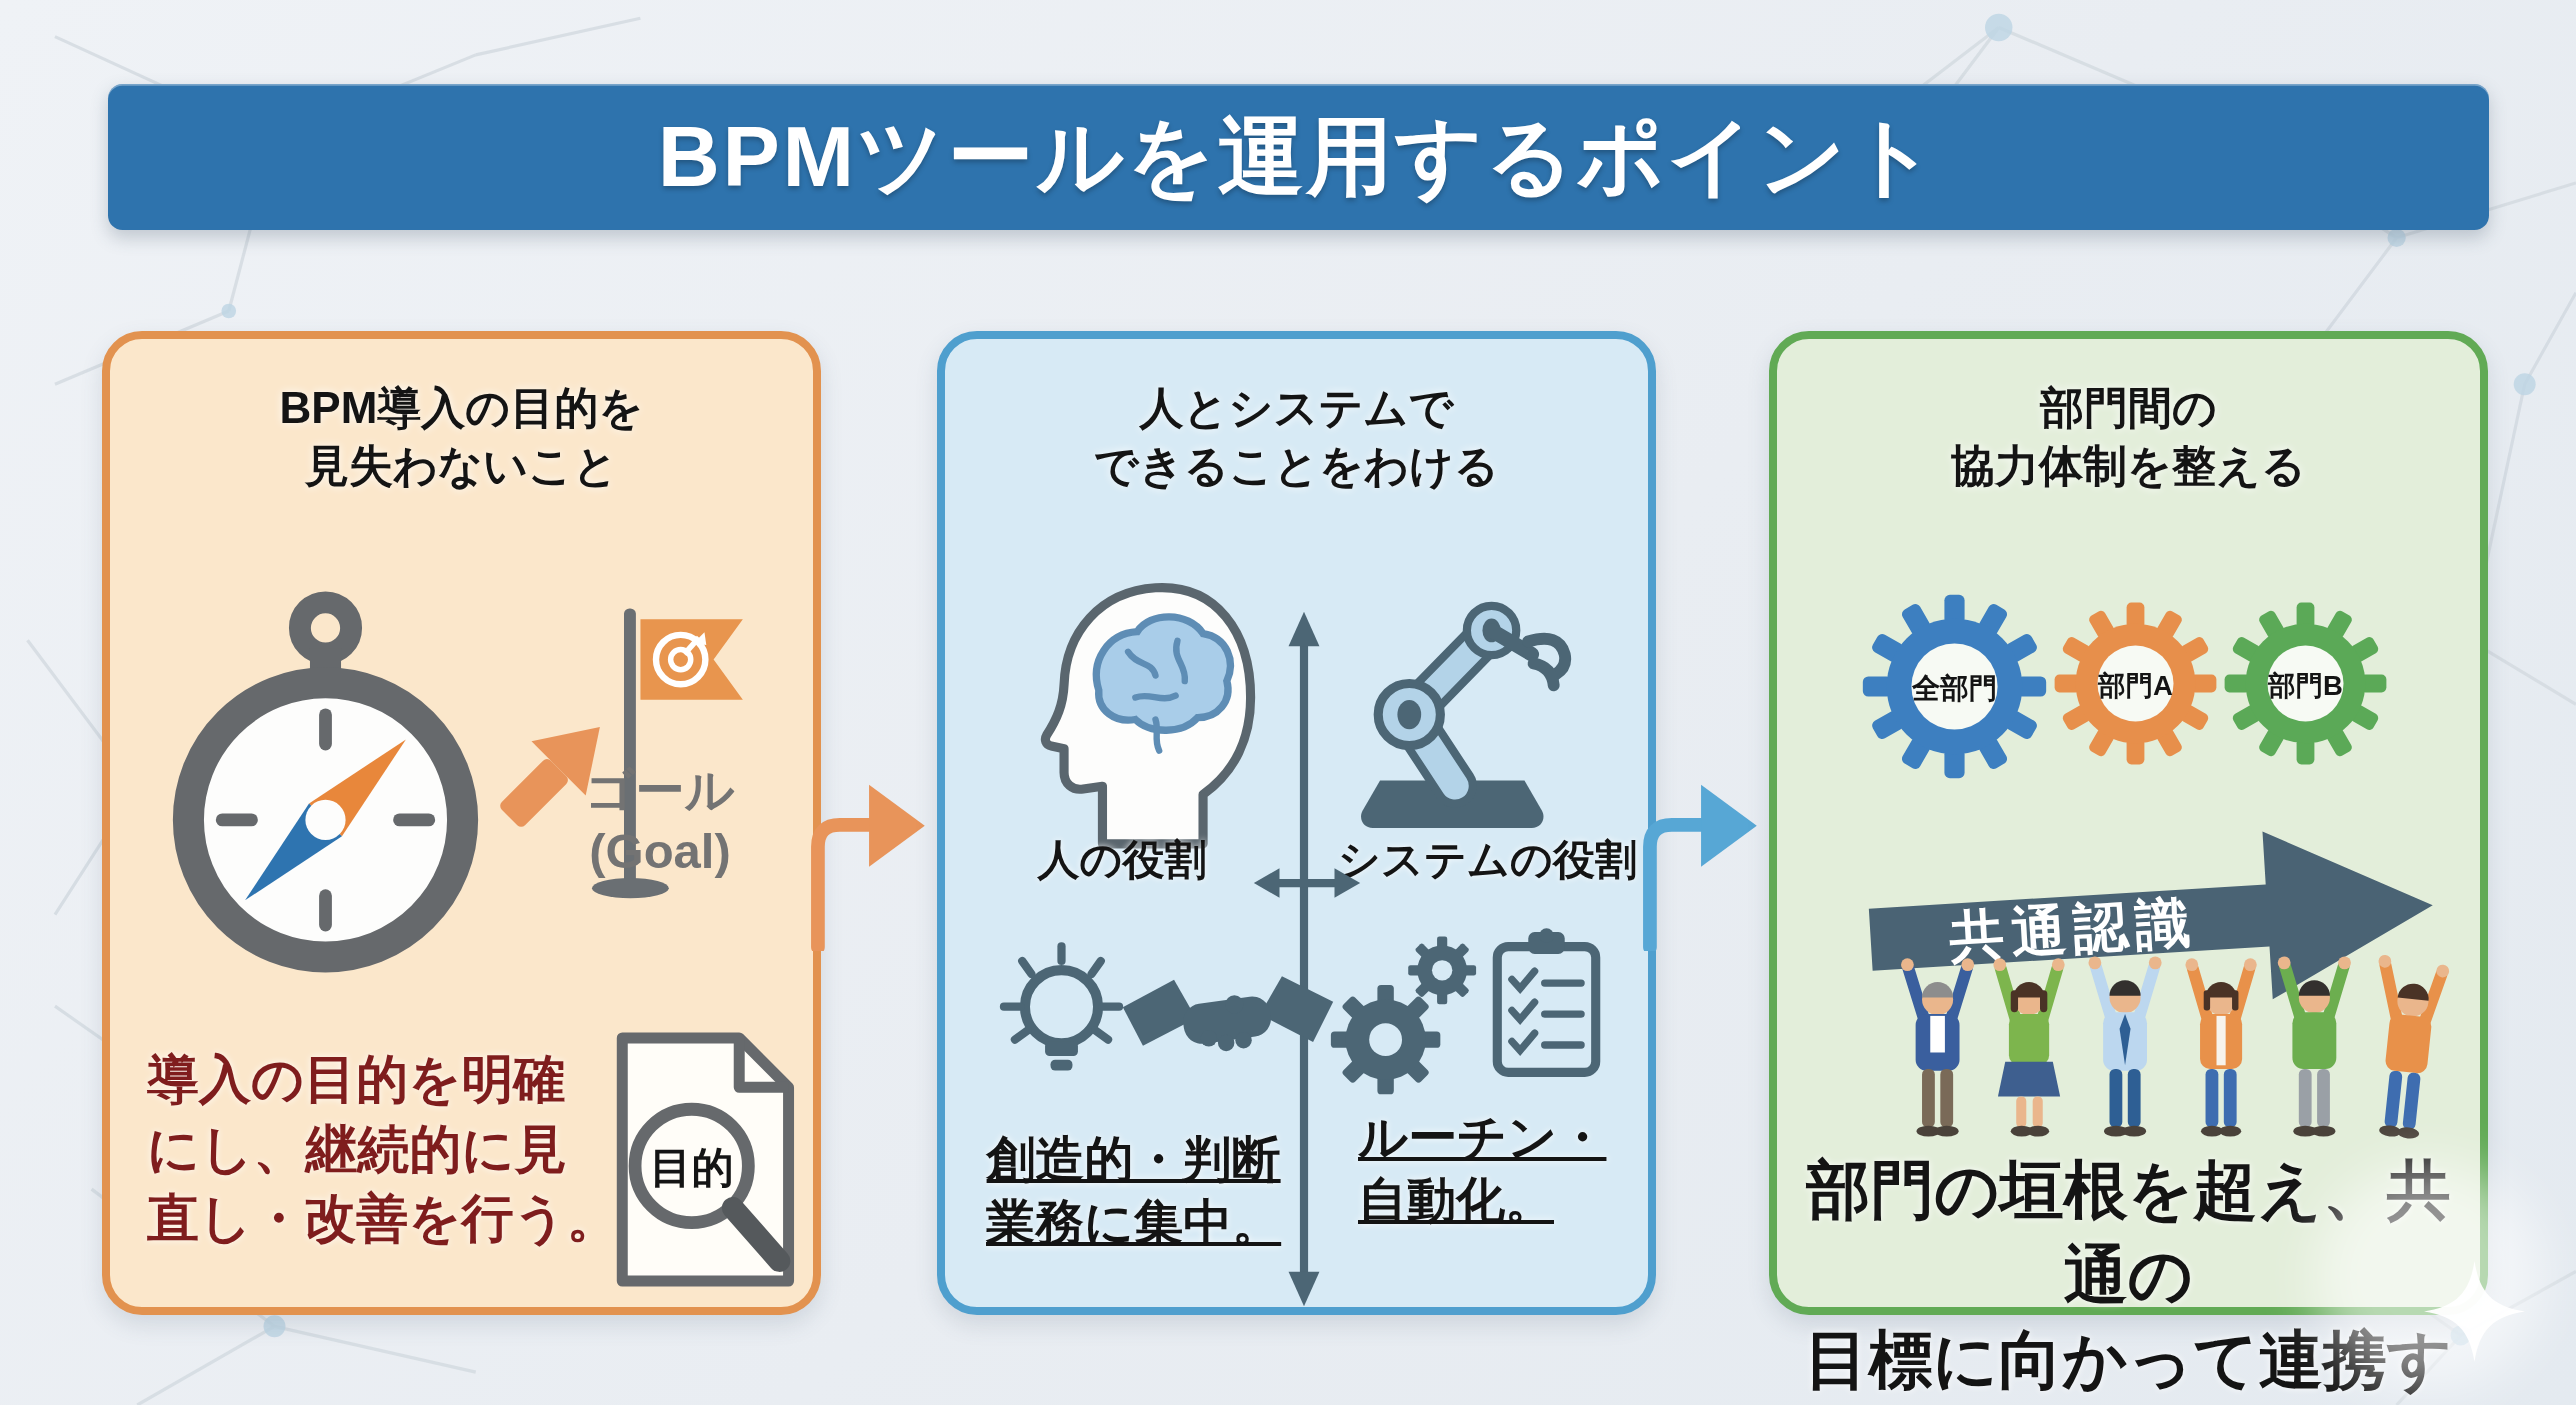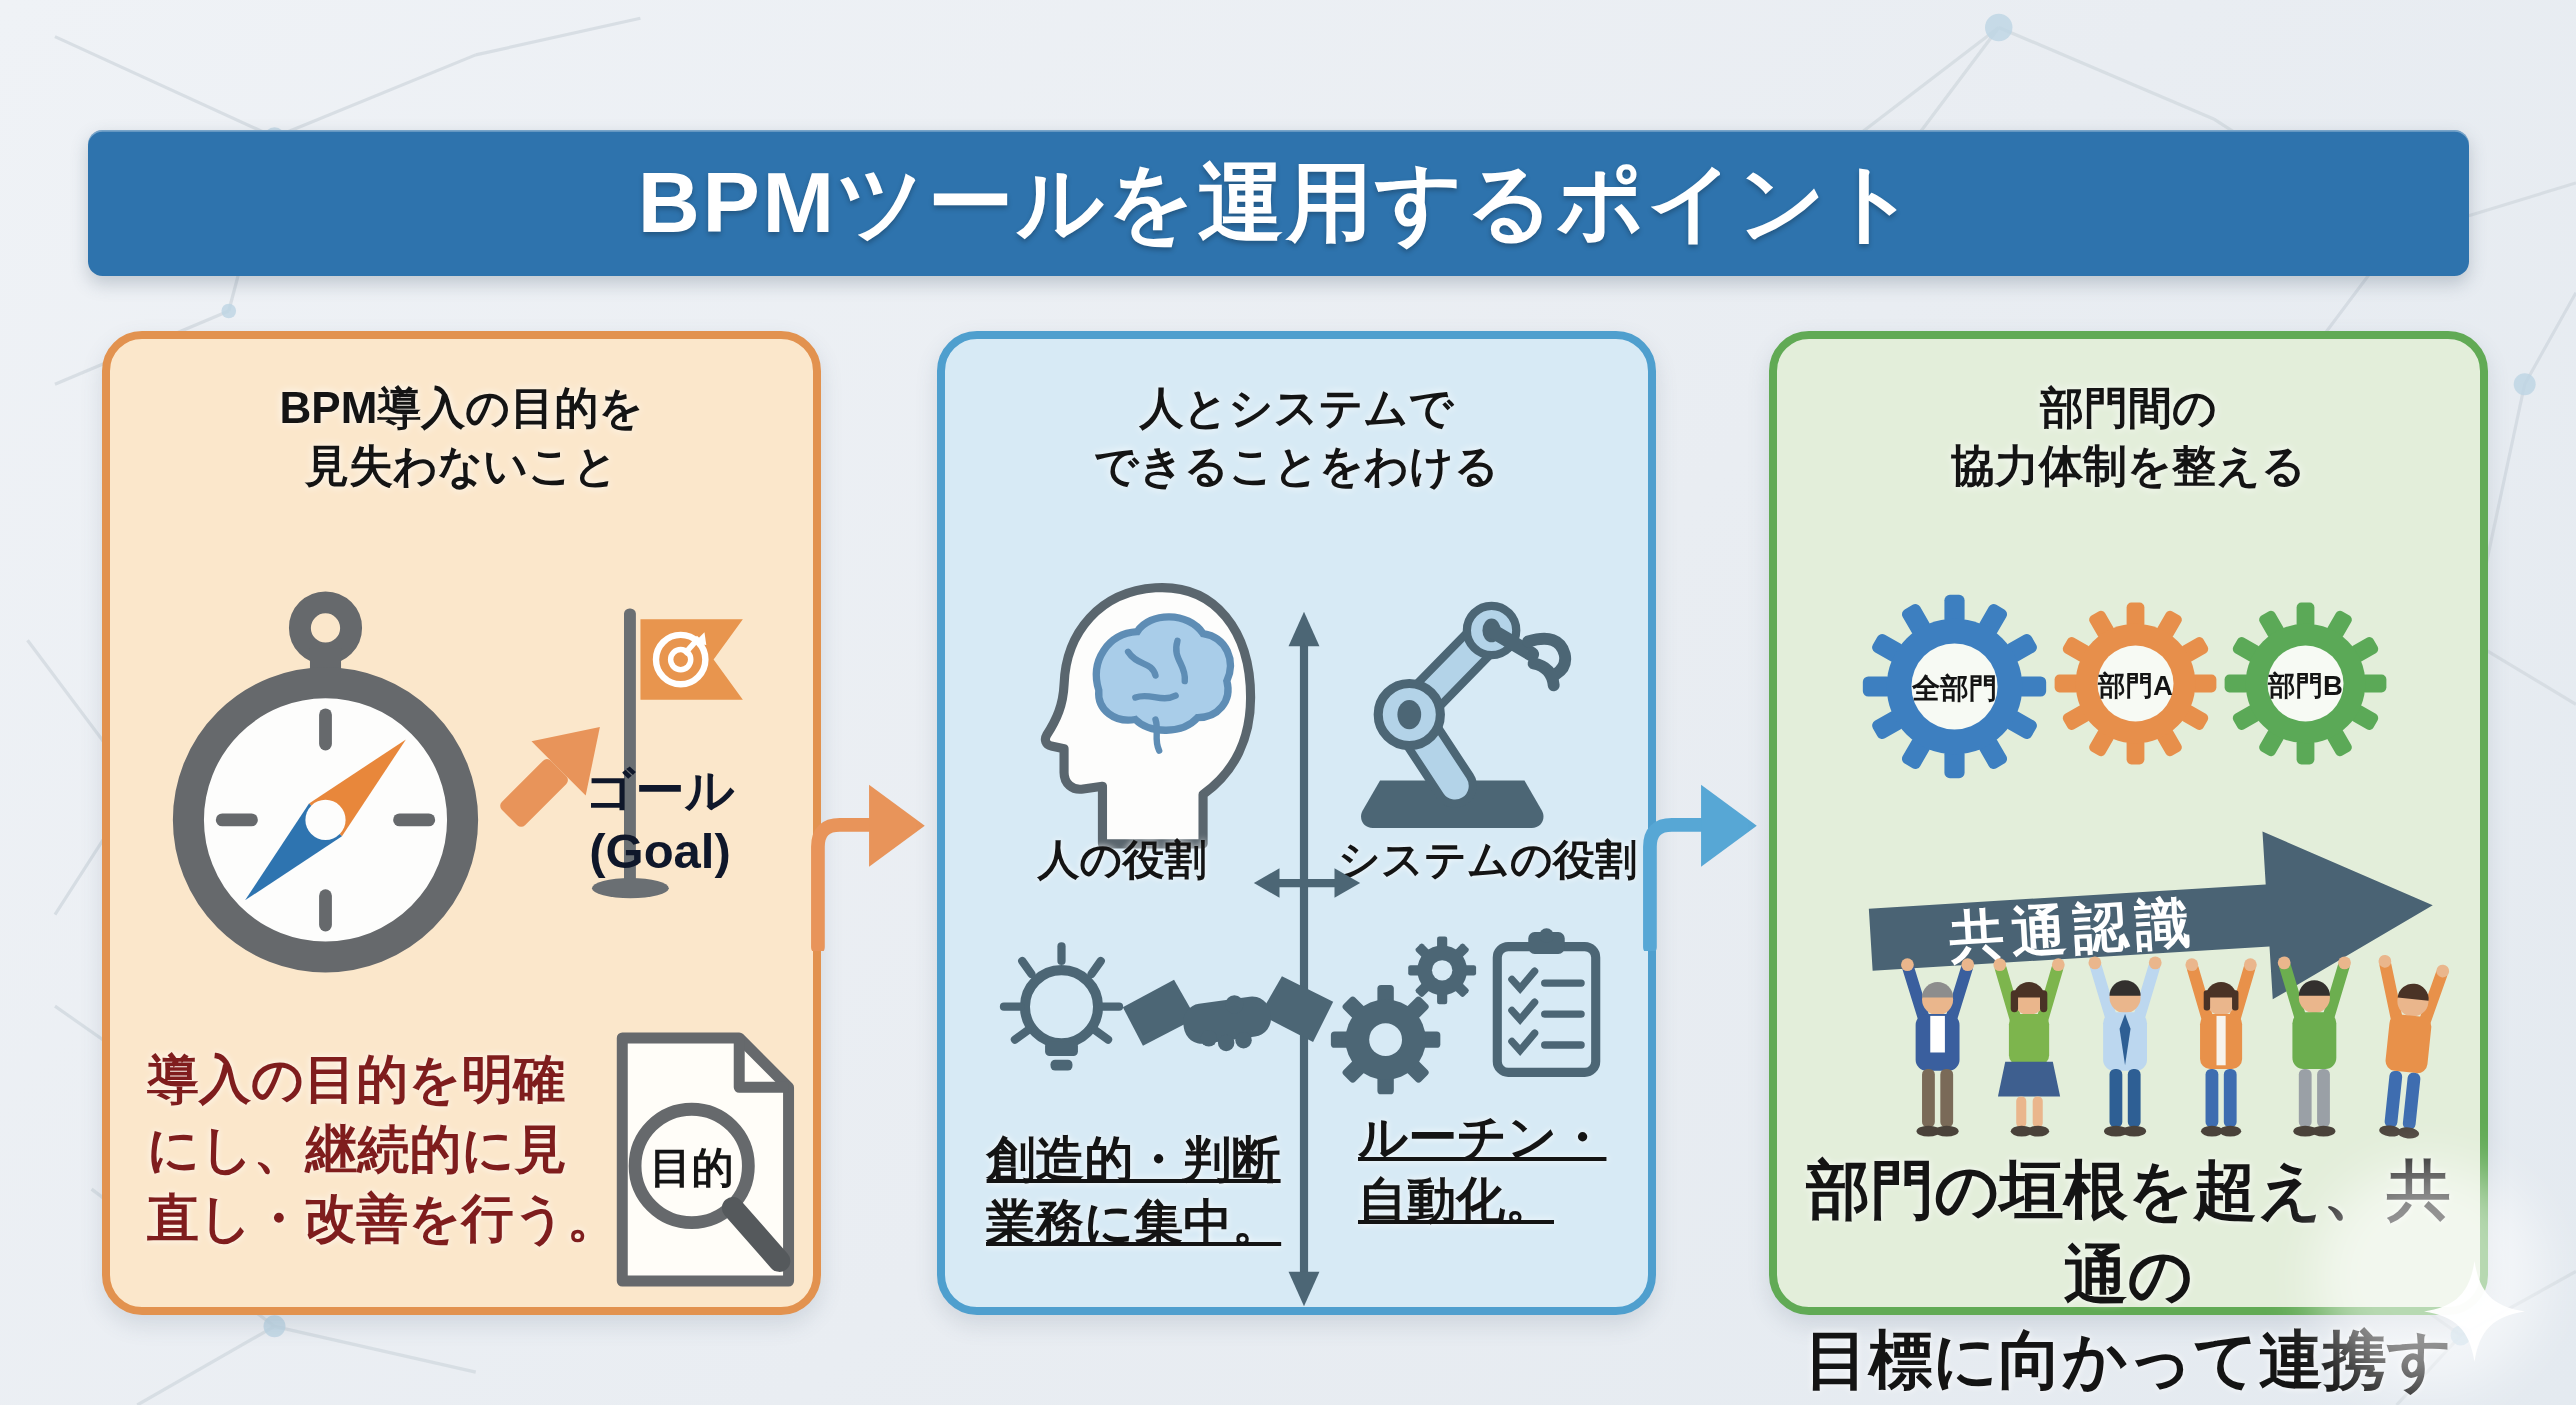--- a/index.html
+++ b/index.html
@@ -6,22 +6,22 @@
   .stage{
     position:relative;width:2576px;height:1405px;overflow:hidden;
     background:linear-gradient(135deg,#eff2f6 0%,#e9edf2 55%,#e4eaf0 100%);
     font-family:"Liberation Sans","DejaVu Sans",sans-serif;color:#111;
   }
   svg{display:block;}
   svg text{font-family:inherit;}
   .abs{position:absolute;}
   
   .title-bar{
-    position:absolute;left:88px;top:84px;width:2381px;height:146px;
-    border-radius:14.6px;box-shadow:0 7.3px 16.5px rgba(60,80,100,.25), inset 0 1.8px 0 rgba(255,255,255,.35);margin-top:46px;
+    position:absolute;left:108px;top:84px;width:2381px;height:146px;
+    border-radius:14.6px;box-shadow:0 7.3px 16.5px rgba(60,80,100,.25), inset 0 1.8px 0 rgba(255,255,255,.35);
   }
   .title-text{
     width:100%;height:100%;display:flex;align-items:center;justify-content:center;
     color:#fff;font-size:86px;font-weight:bold;letter-spacing:2.7px;
     text-shadow:0 2.7px 5.5px rgba(0,0,0,.25);
   }
   
   .panel{
     position:absolute;top:331px;height:984px;width:719px;border-radius:40px;
     border:8.2px solid transparent;box-sizing:border-box;
@@ -32,21 +32,21 @@
     position:absolute;top:40px;left:0;right:0;text-align:center;
     font-size:44px;font-weight:bold;line-height:1.32;color:#141414;
     text-shadow:0 0 8.2px rgba(255,255,255,.95);
   }
   .desc{
     position:absolute;font-size:52px;font-weight:bold;line-height:1.34;color:#7f1d1d;
     text-shadow:0 0 7.3px rgba(255,255,255,.9);
   }
   .goal-label{
     position:absolute;left:413px;top:421px;width:274px;text-align:center;
-    font-size:49px;font-weight:bold;line-height:1.25;color:#0f172a;
+    font-size:49px;font-weight:bold;line-height:1.25;color:#737373;
   }
   .p2-label{
     position:absolute;top:493px;font-size:42px;font-weight:bold;color:#141414;
     text-align:center;text-shadow:0 0 6.4px rgba(255,255,255,.9);
   }
   .p2-desc{
     position:absolute;font-size:49px;font-weight:bold;line-height:1.29;color:#141414;
     text-shadow:0 0 7.3px rgba(255,255,255,.9);
     text-decoration:underline;
   }

